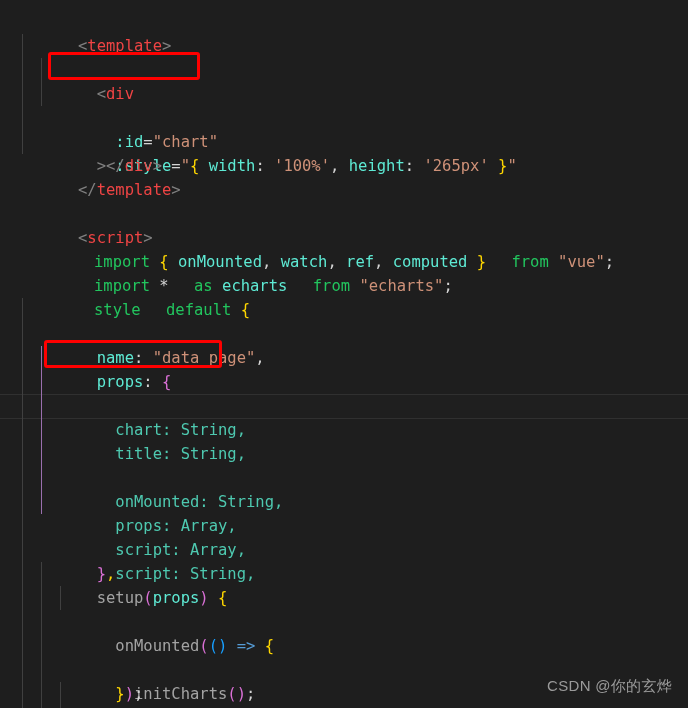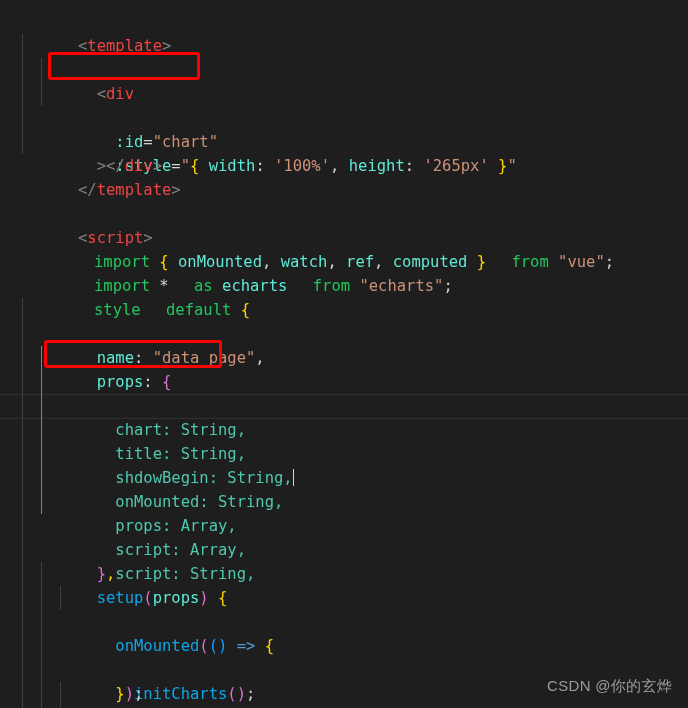--- a/index.html
+++ b/index.html
@@ -43,21 +43,21 @@
   .guide.g1{left:22px;}
   .guide.g2{left:41px;}
   .guide.g3{left:60px;}
 
   
   .tag{color:#ef4444;}
   .pun{color:#808080;}
   .attr{color:#5eead4;margin-top:17px;}
   .str{color:#ce9178;}
   .kw{color:#22c55e;margin-left:16px;}
-  .fn{color:#0ea5e9;}
+  .fn{color:#a3a3a3;}
   .typ{color:#4ec9b0;text-align:right;}
   .plain{color:#d4d4d4;}
   .b1{color:#ffd700;}
   .b2{color:#da70d6;}
   .b3{color:#179fff;}
   .op{color:#569cd6;}
 
   
   .cursor{
     display:inline-block;width:1.5px;height:17px;
@@ -167,21 +167,20 @@
 
     <div class="line">
       <span class="guide g1"></span>
       <span class="guide bracket g2"></span>
       <span class="txt">    <span class="typ">title</span><span class="typ">: </span><span class="typ">String</span><span class="typ">,</span></span>
     </div>
 
     <div class="line active">
       <span class="guide g1"></span>
       <span class="guide bracket g2"></span>
-      <span class="txt">    <span class="typ">shdowBegin</span><span class="typ">: </span><span class="typ">String</span><span class="typ">,</span><span class="cursor"></span></span>
     </div>
 
     <div class="line">
       <span class="guide g1"></span>
       <span class="guide bracket g2"></span>
       <span class="txt">    <span class="typ">onMounted</span><span class="typ">: </span><span class="typ">String</span><span class="typ">,</span></span>
     </div>
 
     <div class="line">
       <span class="guide g1"></span>

